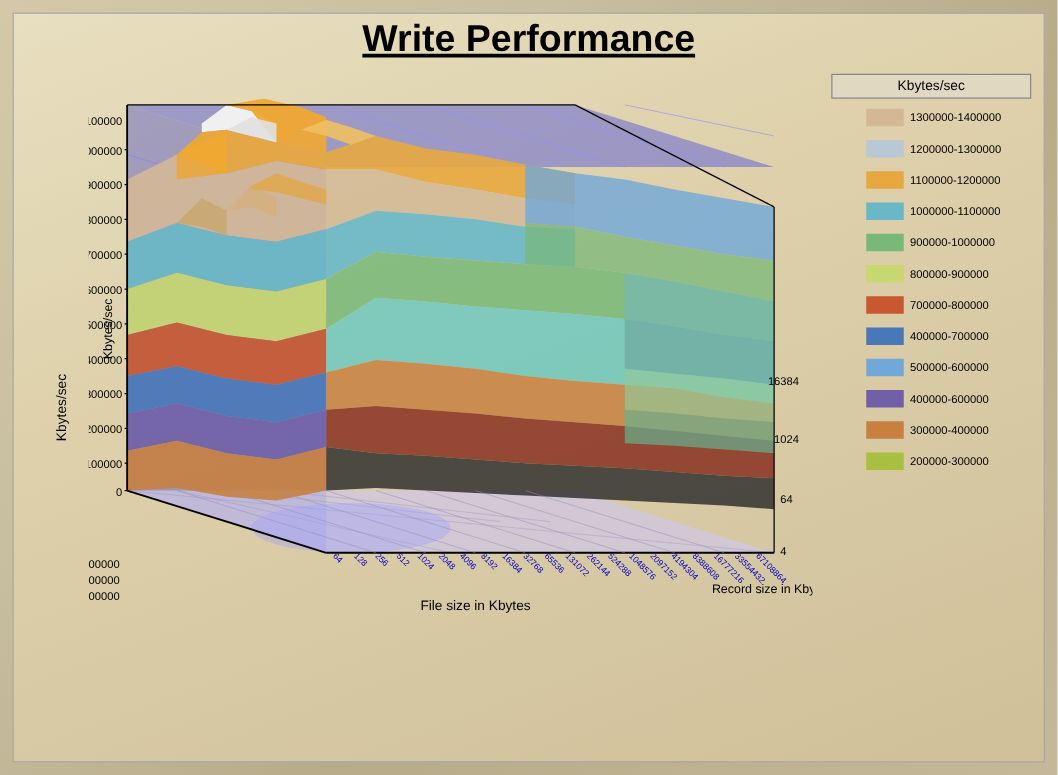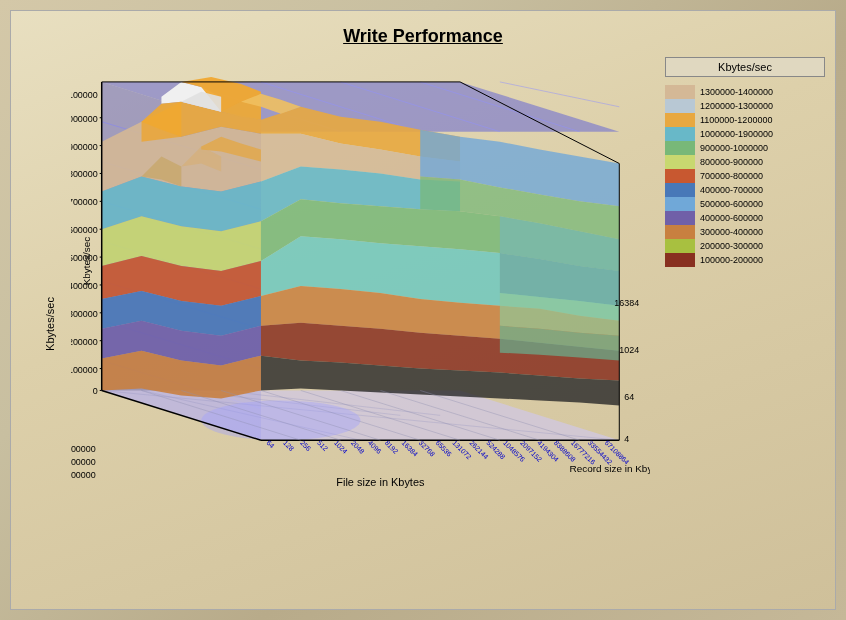--- a/index.html
+++ b/index.html
@@ -17,22 +17,22 @@
       top: 10px;
       left: 10px;
       right: 10px;
       bottom: 10px;
       background: linear-gradient(160deg, #e8dfc0 0%, #ddd0aa 40%, #cfc09a 100%);
       border: 1px solid #aaa;
     }
 
     .chart-title {
       text-align: center;
-      padding: 15px 0 5px 0;
-      font-size: 18px;
+      padding: 4px 0 5px 0;
+      font-size: 30px;
       font-weight: bold;
       text-decoration: underline;
       color: #000;
     }
 
     .main-area {
       display: flex;
       flex-direction: row;
       align-items: flex-start;
       padding: 5px 10px;
@@ -90,21 +90,22 @@
       padding: 3px 8px;
       font-size: 11px;
       text-align: center;
       background: #e0d8c0;
       margin-bottom: 8px;
     }
 
     .legend-items {
       display: flex;
       flex-direction: column;
-      gap: 0;
+      gap: 11px;
+      margin-left: 28px;
     }
 
     .legend-item {
       display: flex;
       align-items: center;
       gap: 5px;
     }
 
     .legend-color {
       width: 30px;
@@ -348,21 +349,21 @@
           <div class="legend-item">
             <div class="legend-color" style="background-color: rgb(184, 200, 212);"></div>
             <span class="legend-text">1200000-1300000</span>
           </div>
           <div class="legend-item">
             <div class="legend-color" style="background-color: rgb(232, 168, 64);"></div>
             <span class="legend-text">1100000-1200000</span>
           </div>
           <div class="legend-item">
             <div class="legend-color" style="background-color: rgb(104, 184, 200);"></div>
-            <span class="legend-text">1000000-1900000</span>
+            <span class="legend-text">1000000-1100000</span>
           </div>
           <div class="legend-item">
             <div class="legend-color" style="background-color: rgb(120, 184, 120);"></div>
             <span class="legend-text">900000-1000000</span>
           </div>
           <div class="legend-item">
             <div class="legend-color" style="background-color: rgb(200, 216, 112);"></div>
             <span class="legend-text">800000-900000</span>
           </div>
           <div class="legend-item">
@@ -381,21 +382,17 @@
             <div class="legend-color" style="background-color: rgb(112, 96, 168);"></div>
             <span class="legend-text">400000-600000</span>
           </div>
           <div class="legend-item">
             <div class="legend-color" style="background-color: rgb(200, 128, 64);"></div>
             <span class="legend-text">300000-400000</span>
           </div>
           <div class="legend-item">
             <div class="legend-color" style="background-color: rgb(168, 192, 64);"></div>
             <span class="legend-text">200000-300000</span>
-          </div>
-          <div class="legend-item">
-            <div class="legend-color" style="background-color: rgb(136, 48, 32);"></div>
-            <span class="legend-text">100000-200000</span>
           </div>
         </div>
     </div>
   </div>
 </div>
 
 </body></html>

